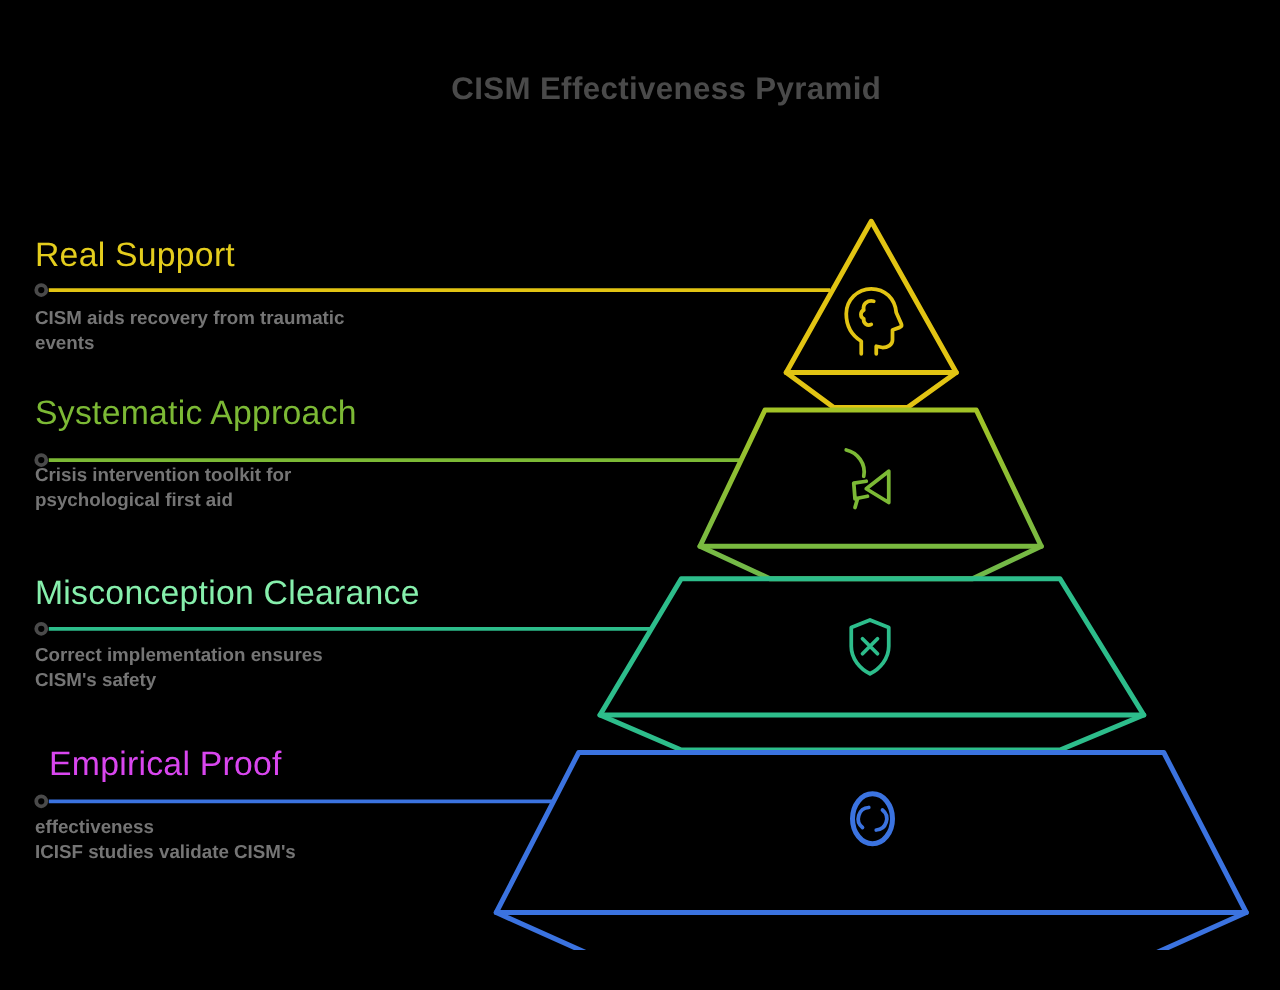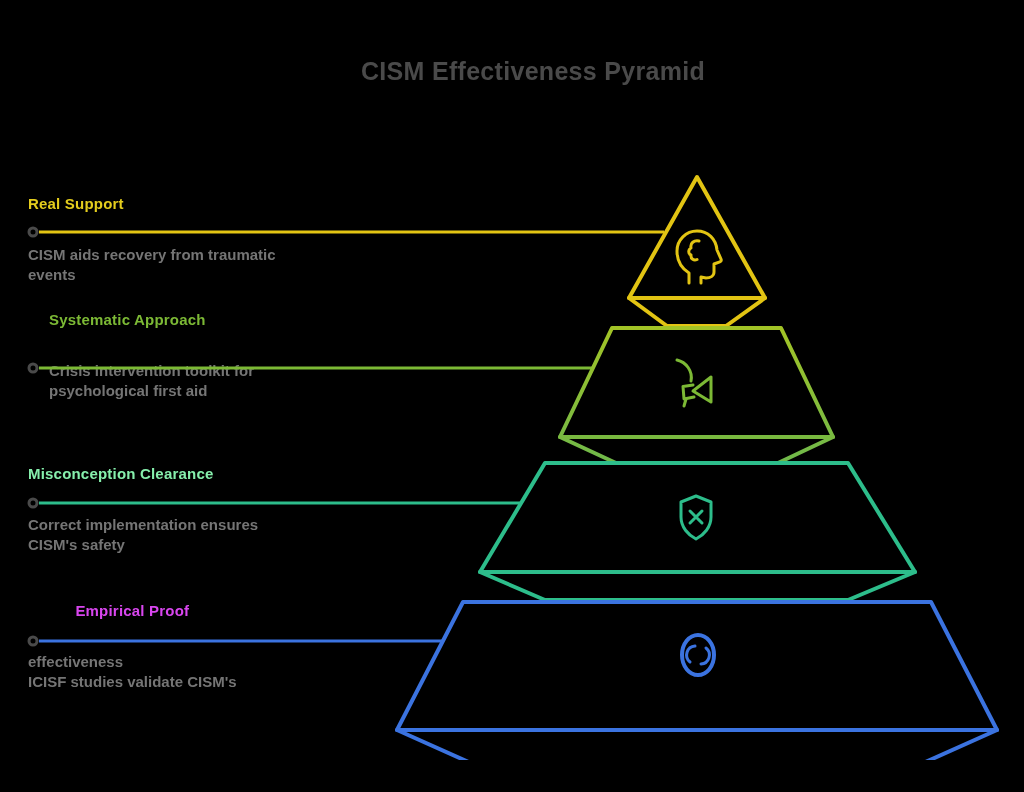--- a/index.html
+++ b/index.html
@@ -17,36 +17,36 @@
     margin:0;
     font-size:25px;
     font-weight:700;
     letter-spacing:.3px;
     color:#4a4a4a;
     white-space:nowrap;
   }
   .label-block{position:absolute;left:28px;}
   .label-block h2{
     margin:0;
-    font-size:15px;
-    font-weight:700;
+    font-size:27px;
+    font-weight:400;
     line-height:24px;
     letter-spacing:.2px;
     white-space:nowrap;
   }
   .label-block .desc{
     margin-top:29px;
     font-size:15px;
     font-weight:700;
     line-height:20px;
     color:#757575;
     white-space:nowrap;
   }
   .row1{top:192px;}
-  .row2{top:308px;margin-left:21px;}
+  .row2{top:318px;}
   .row3{top:462px;}
   .row4{top:599px;}
   .h1{color:#e4cd1d;}
   .h2{color:#7cb935;}
   .h3{color:#86efac;}
   .h4{color:#d946ef;text-align:center;}
   .pyramid-svg{position:absolute;left:0;top:0;pointer-events:none;}
 </style>
 </head>
 <body>

